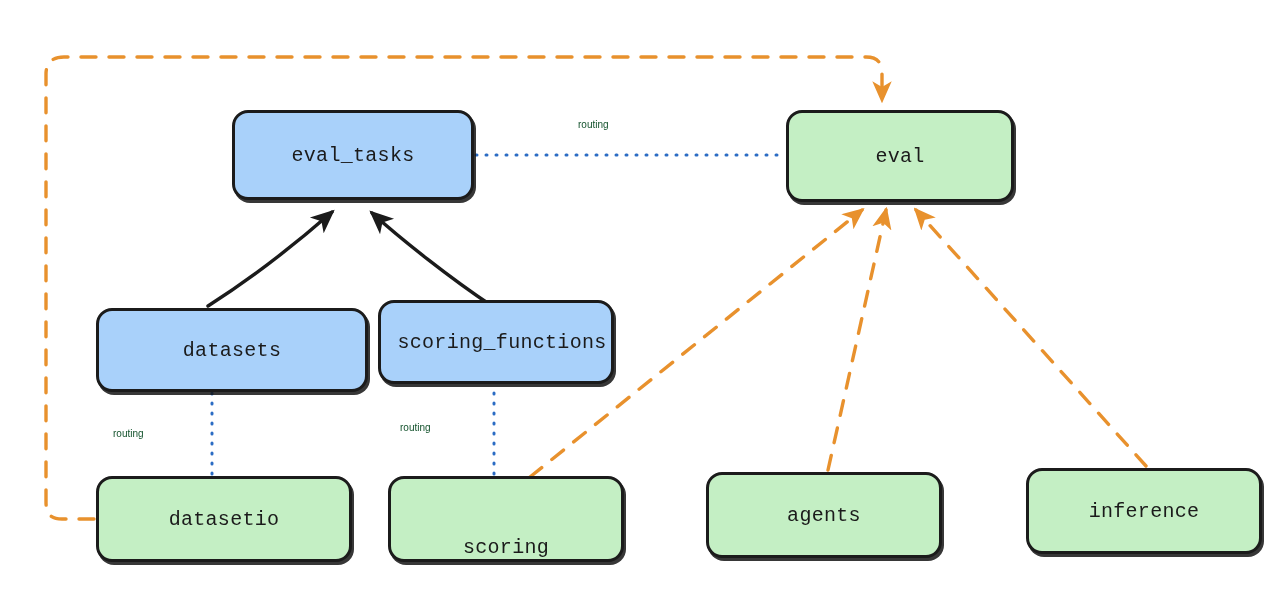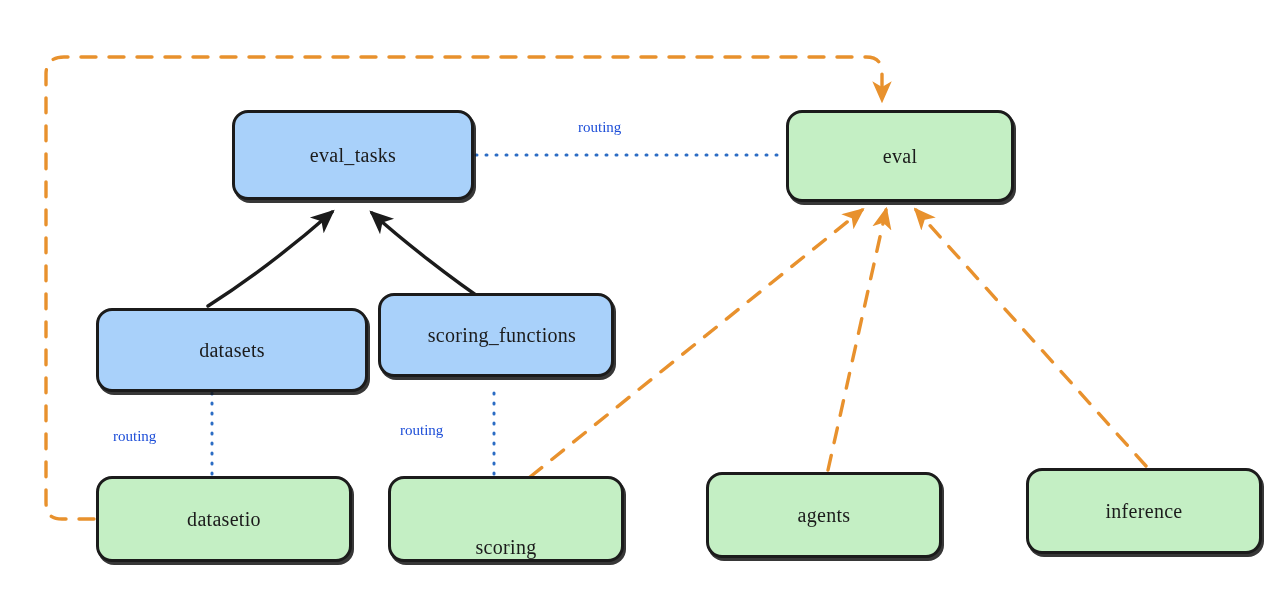--- a/index.html
+++ b/index.html
@@ -28,34 +28,34 @@
     box-sizing: border-box;
     border: 3px solid #1b1b1b;
     border-radius: 16px;
     display: flex;
     align-items: center;
     justify-content: center;
     box-shadow: 2px 3px 0 rgba(20,20,20,0.85);
     z-index: 3;
   }
   .node .label {
-    font-family: Liberation Serif, serif;
+    font-family: Liberation Mono, monospace;
     font-size: 20px;
     color: #1b1b1b;
     letter-spacing: 0.3px;
     white-space: nowrap;
   }
   .node.blue  { background: #a9d1fa; }
   .node.green { background: #c4efc4; }
 
   .edge-label {
     position: absolute;
-    font-family: Liberation Serif, serif;
-    font-size: 15px;
-    color: #1d4ed8;
+    font-family: Liberation Sans, sans-serif;
+    font-size: 10px;
+    color: #14532d;
     white-space: nowrap;
     z-index: 4;
   }
 </style>
 </head>
 <body>
 
 <div id="canvas">
 
   <svg id="edges" viewBox="0 0 1280 596" xmlns="http://www.w3.org/2000/svg">
@@ -92,21 +92,21 @@
   </div>
 
   <div class="node green" style="left:786px; top:110px; width:228px; height:92px;">
     <span class="label">eval</span>
   </div>
 
   <div class="node blue" style="left:96px; top:308px; width:272px; height:84px;">
     <span class="label">datasets</span>
   </div>
 
-  <div class="node blue" style="left:378px; top:293px; width:236px; height:84px;padding-left:12px;">
+  <div class="node blue" style="left:378px; top:300px; width:236px; height:84px;padding-left:12px;">
     <span class="label">scoring_functions</span>
   </div>
 
   <div class="node green" style="left:96px; top:476px; width:256px; height:86px;">
     <span class="label">datasetio</span>
   </div>
 
   <div class="node green" style="left:388px; top:476px; width:236px; height:86px;align-items:flex-end;">
     <span class="label">scoring</span>
   </div>

